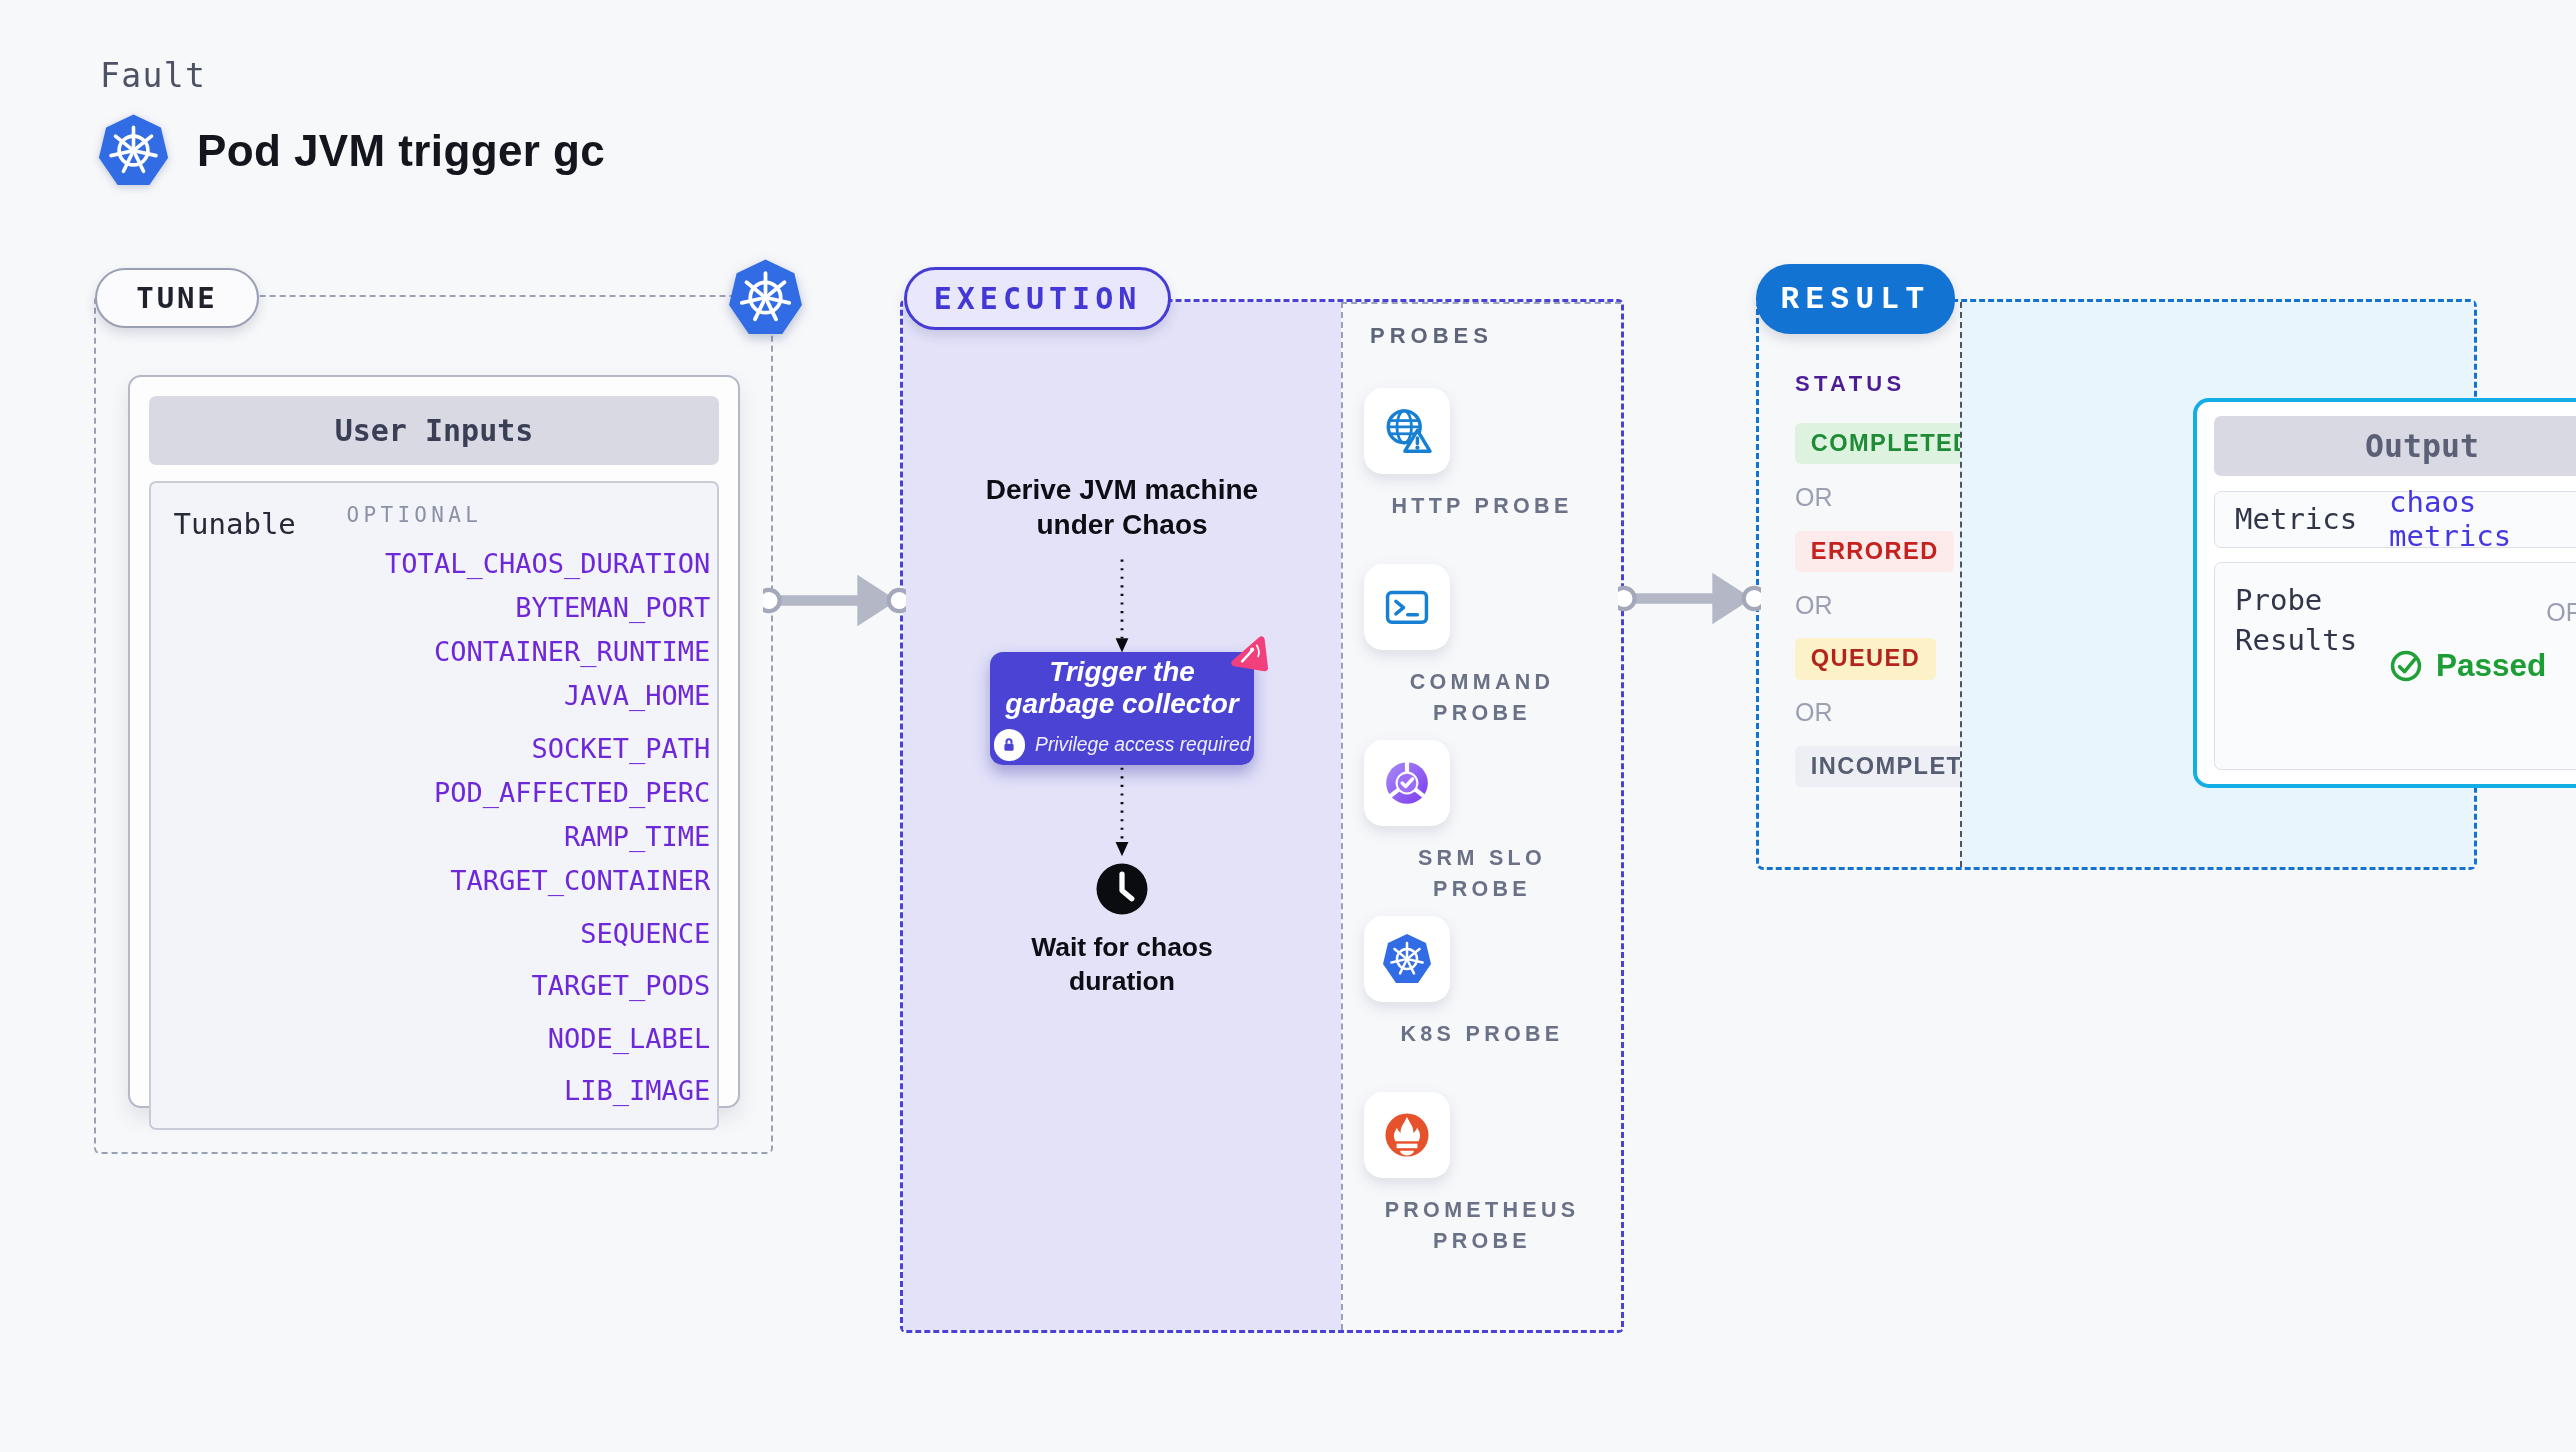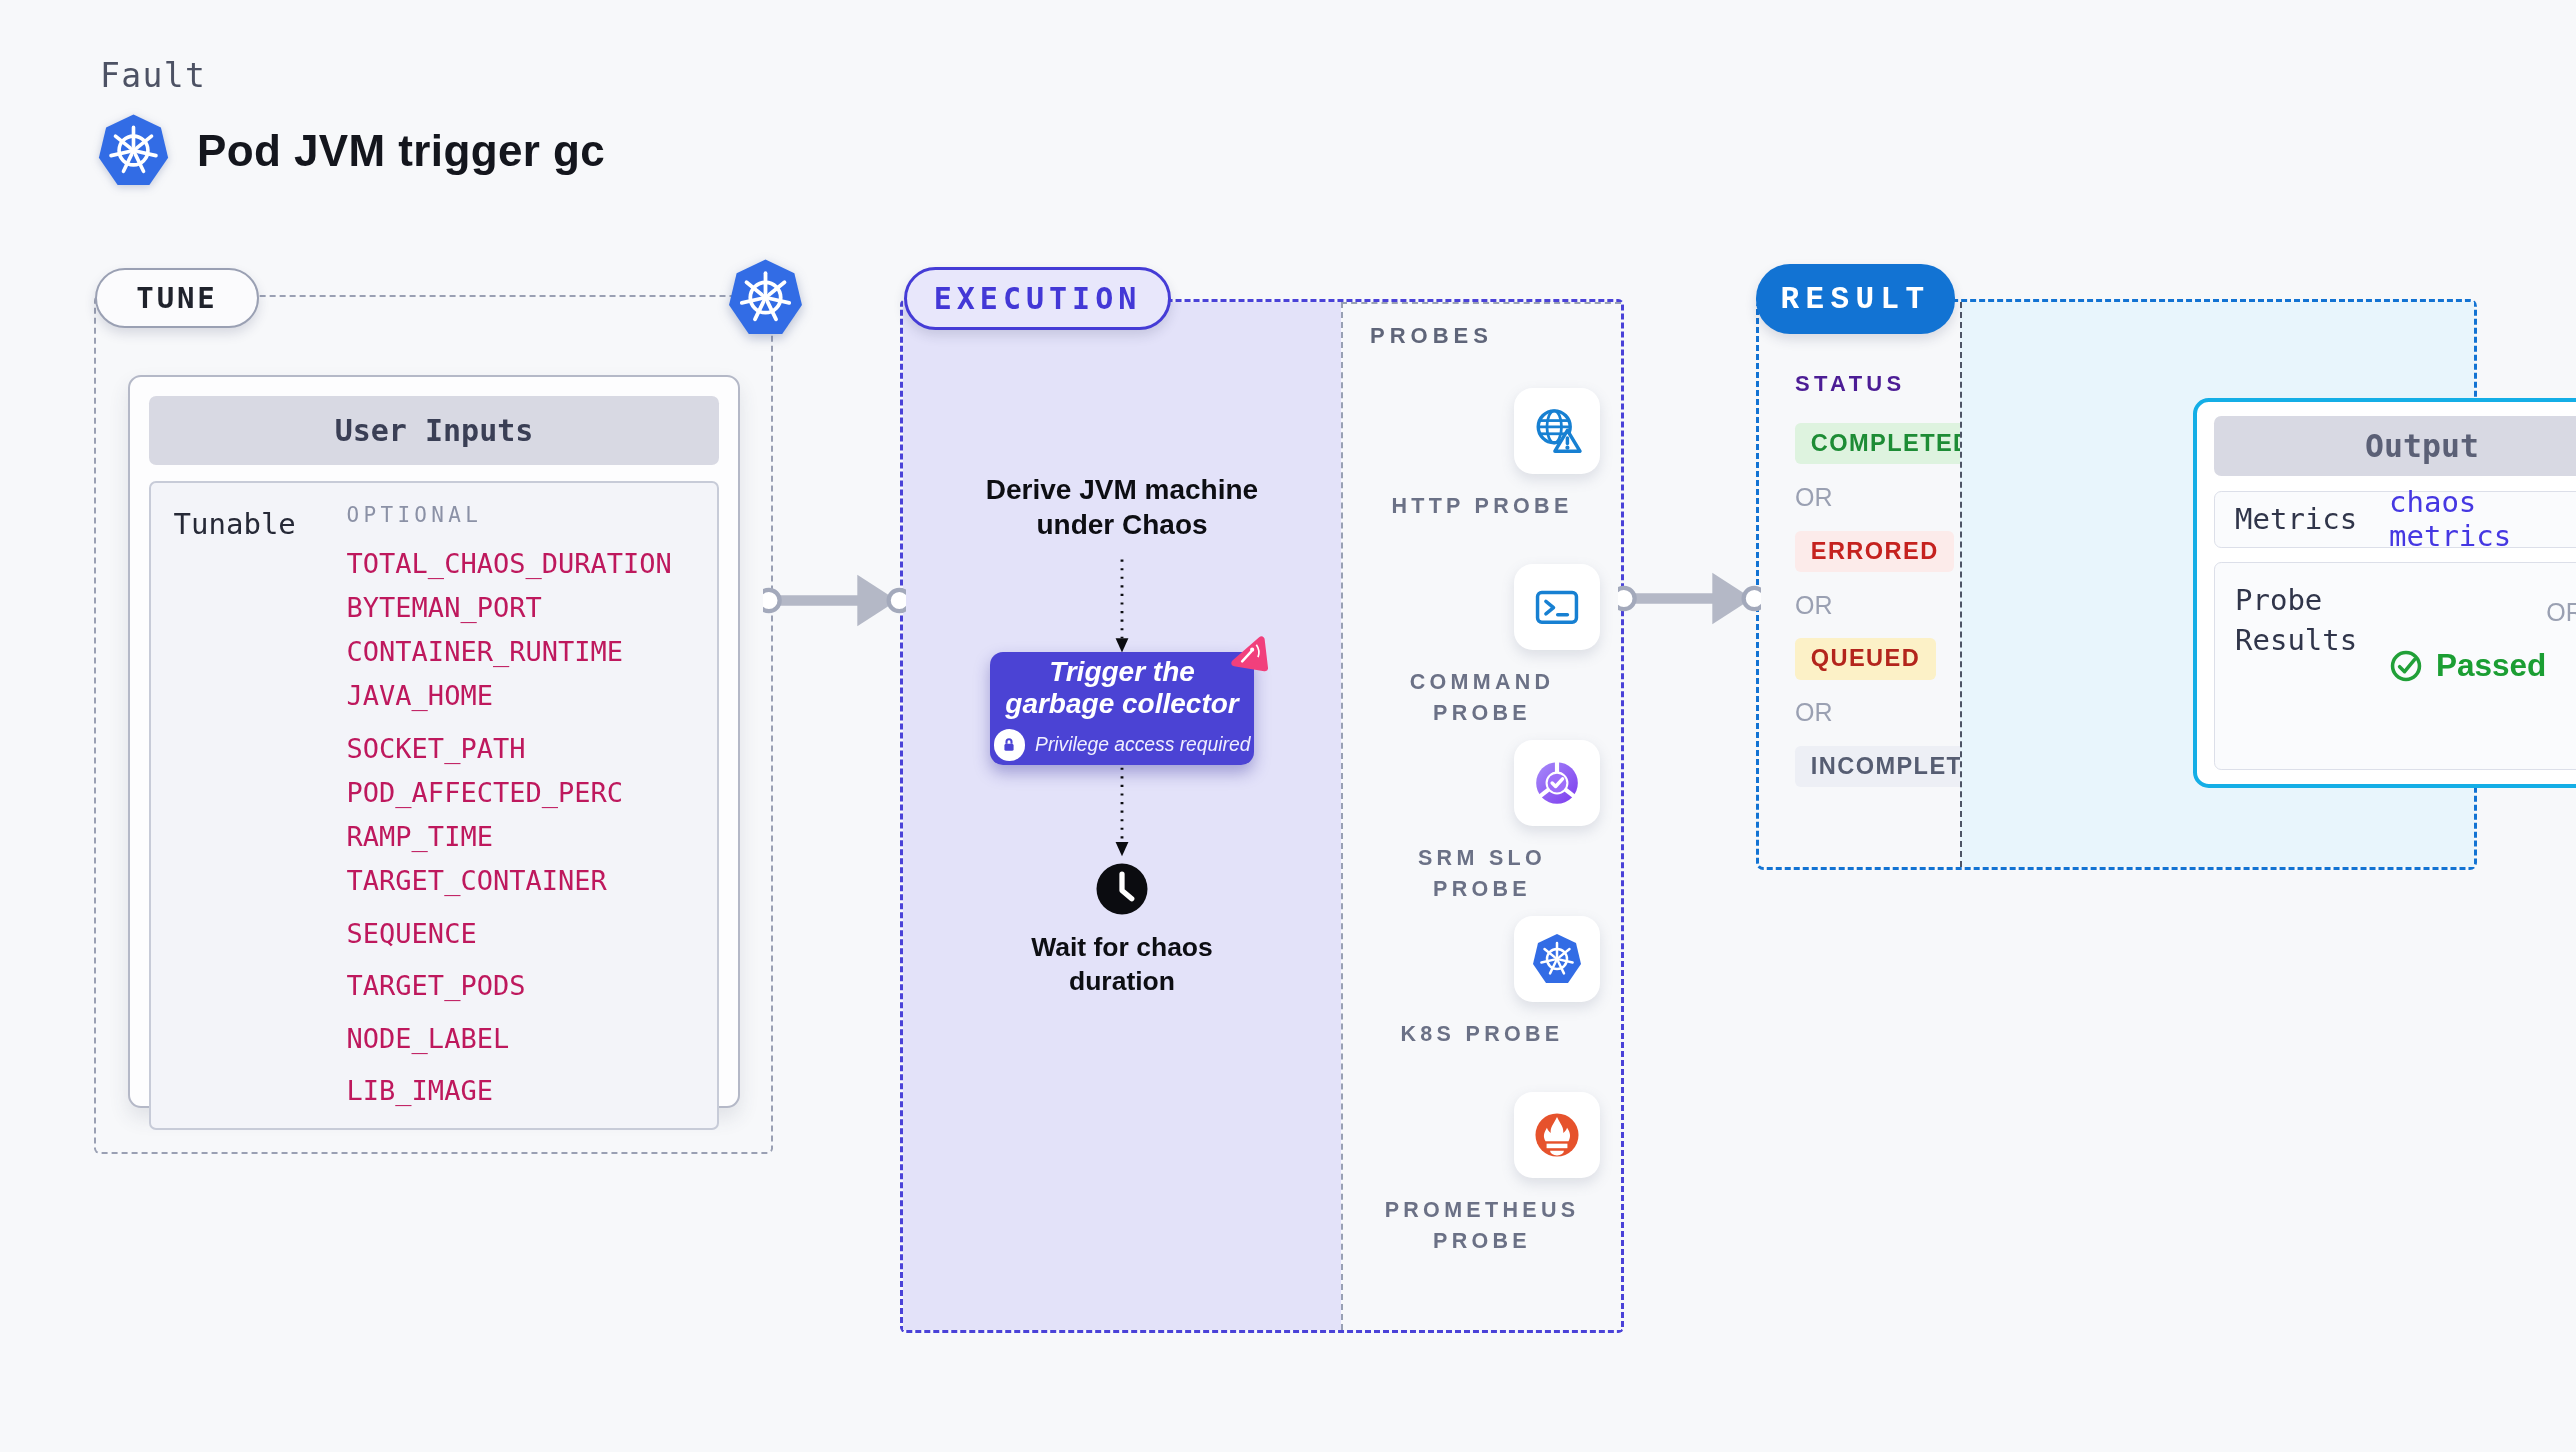--- a/index.html
+++ b/index.html
@@ -31,21 +31,21 @@
   .ui-card{position:absolute;left:128px;top:375px;width:612px;height:733px;background:#fdfdfe;
            border:2.9px solid #b4b8c7;border-radius:13px;box-shadow:0 10px 20px rgba(60,64,90,.12);
            box-sizing:border-box;padding:18.6px;display:flex;flex-direction:column;}
   .ui-header{background:#d8d9e3;border-radius:7.2px;height:69px;display:flex;align-items:center;
              justify-content:center;font-size:30px;font-weight:bold;color:#3a3f55;flex:0 0 auto;}
   .ui-list{margin-top:16px;flex:1;border:2.1px solid #c7cbd8;border-radius:7px;background:#f3f4f9;
            box-sizing:border-box;padding:20px 7.2px 14.3px 23px;display:flex;}
   .ui-rowlabel{width:173px;flex:0 0 auto;font-size:29px;color:#262937;padding-top:4.3px;}
   .ui-params{flex:1;}
   .optional{font-size:21px;color:#8b91a6;letter-spacing:4.3px;margin-bottom:15.8px;}
-  .param{display:block;font-size:27px;line-height:44px;color:#be185d;text-decoration:none;cursor:pointer;}
+  .param{display:block;font-size:27px;line-height:44px;color:#6d28d9;text-decoration:none;cursor:pointer;text-align:right;}
   .param.gap{margin-top:8.6px;}
 
   
   .flow-arrow{position:absolute;width:143px;height:57px;z-index:25;}
   #arrow1{left:763px;top:572px;}
   #arrow2{left:1618px;top:570px;}
 
   
   .exec-box{position:absolute;left:900px;top:299px;width:724px;height:1034px;
             border:3.6px dashed #4a42d8;border-radius:5.7px;box-sizing:border-box;}
@@ -66,21 +66,21 @@
   .litmus-icon{position:absolute;left:325px;top:331px;width:40px;height:40px;z-index:5;}
   .clock-icon{position:absolute;left:50%;transform:translateX(-50%);top:560px;width:54px;height:54px;}
   .wait-text{position:absolute;left:50%;transform:translateX(-50%);top:628px;width:215px;
              text-align:center;font-size:26.5px;font-weight:bold;color:#0d0e13;line-height:1.3;}
 
   
   .probes-panel{position:absolute;left:438px;right:0;top:0;bottom:0;background:#f7f8fa;
                 border-left:2.1px dashed #98a0b3;border-top:2.1px dashed #98a0b3;box-sizing:border-box;}
   .probes-title{margin:18.6px 0 0 27px;font-size:22px;font-weight:bold;letter-spacing:5px;color:#5f6579;}
   .probes-list{margin-top:39px;display:flex;flex-direction:column;align-items:center;}
-  .probe-item{height:176px;display:flex;flex-direction:column;align-items:flex-end;}
+  .probe-item{height:176px;display:flex;flex-direction:column;align-items:flex-start;}
   .probe-item:last-child{height:auto;}
   .probe-card{width:86px;height:86px;background:#ffffff;border-radius:18.6px;
               box-shadow:0 5.7px 13px rgba(100,110,140,.18);display:flex;align-items:center;justify-content:center;}
   .probe-label{margin-top:17px;font-size:21.5px;font-weight:bold;letter-spacing:4.3px;color:#6b7186;
                text-align:center;line-height:1.45;width:236px;}
 
   
   .result-box{position:absolute;left:1756px;top:299px;width:721px;height:571px;
               border:3.6px dashed #1273d3;border-radius:7.2px;box-sizing:border-box;}
   .status-col{position:absolute;left:0;top:0;bottom:0;width:201px;padding:69px 0 0 36px;box-sizing:border-box;}

